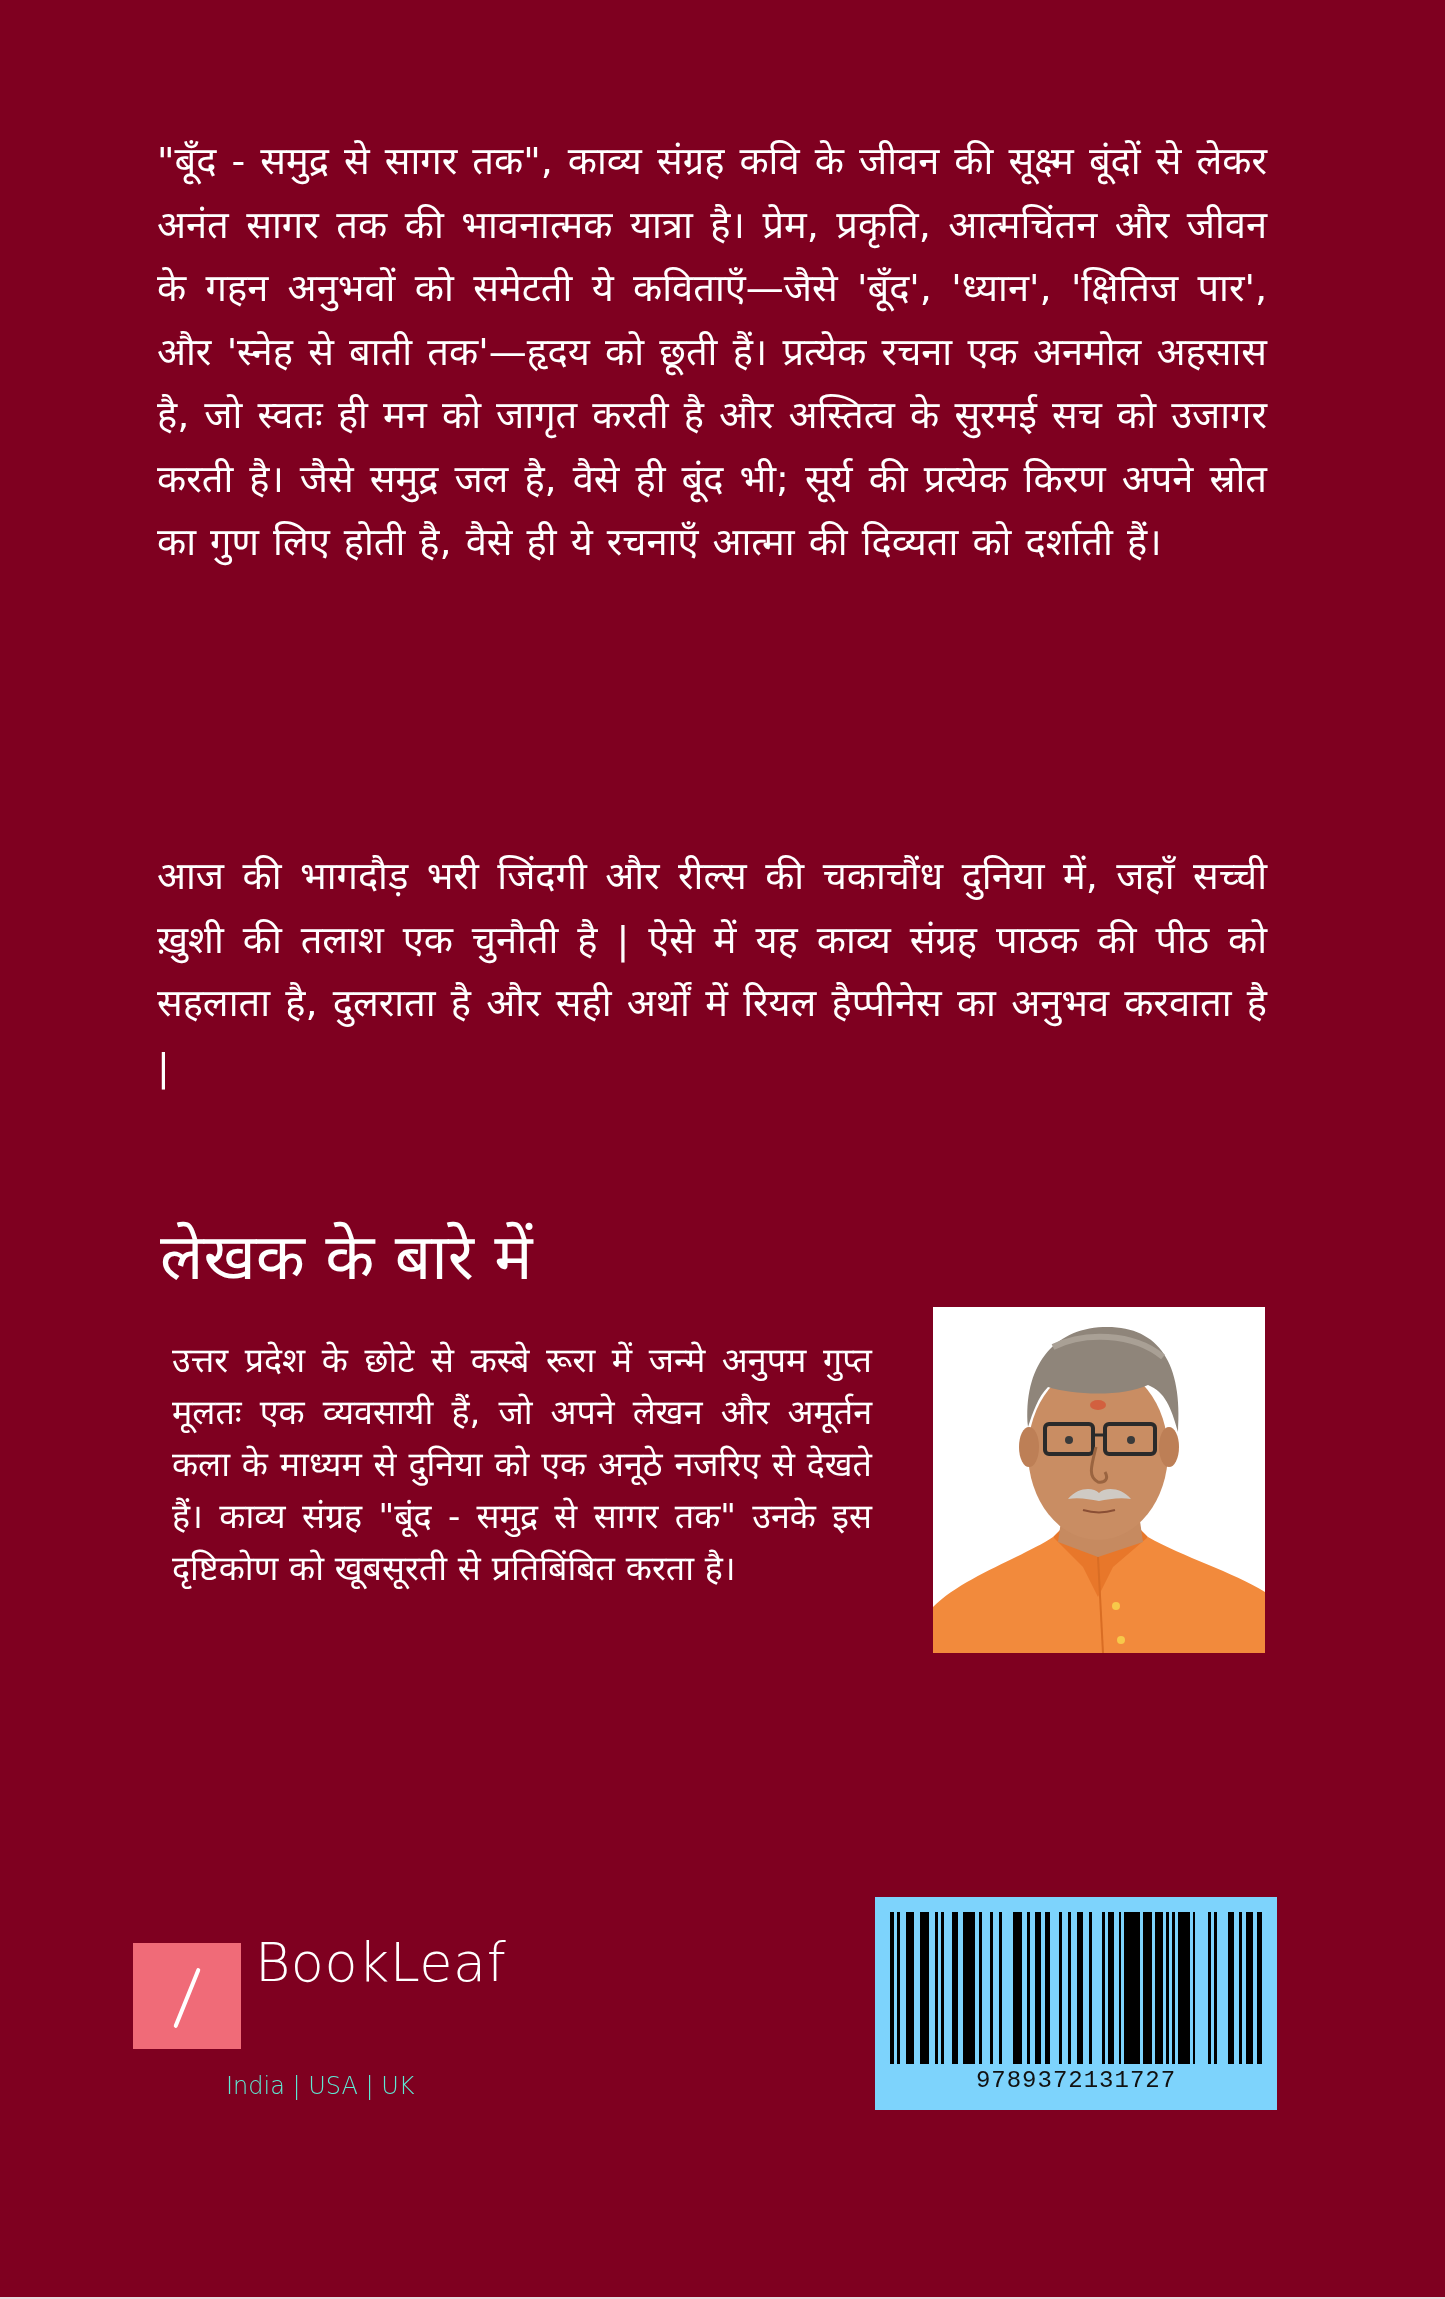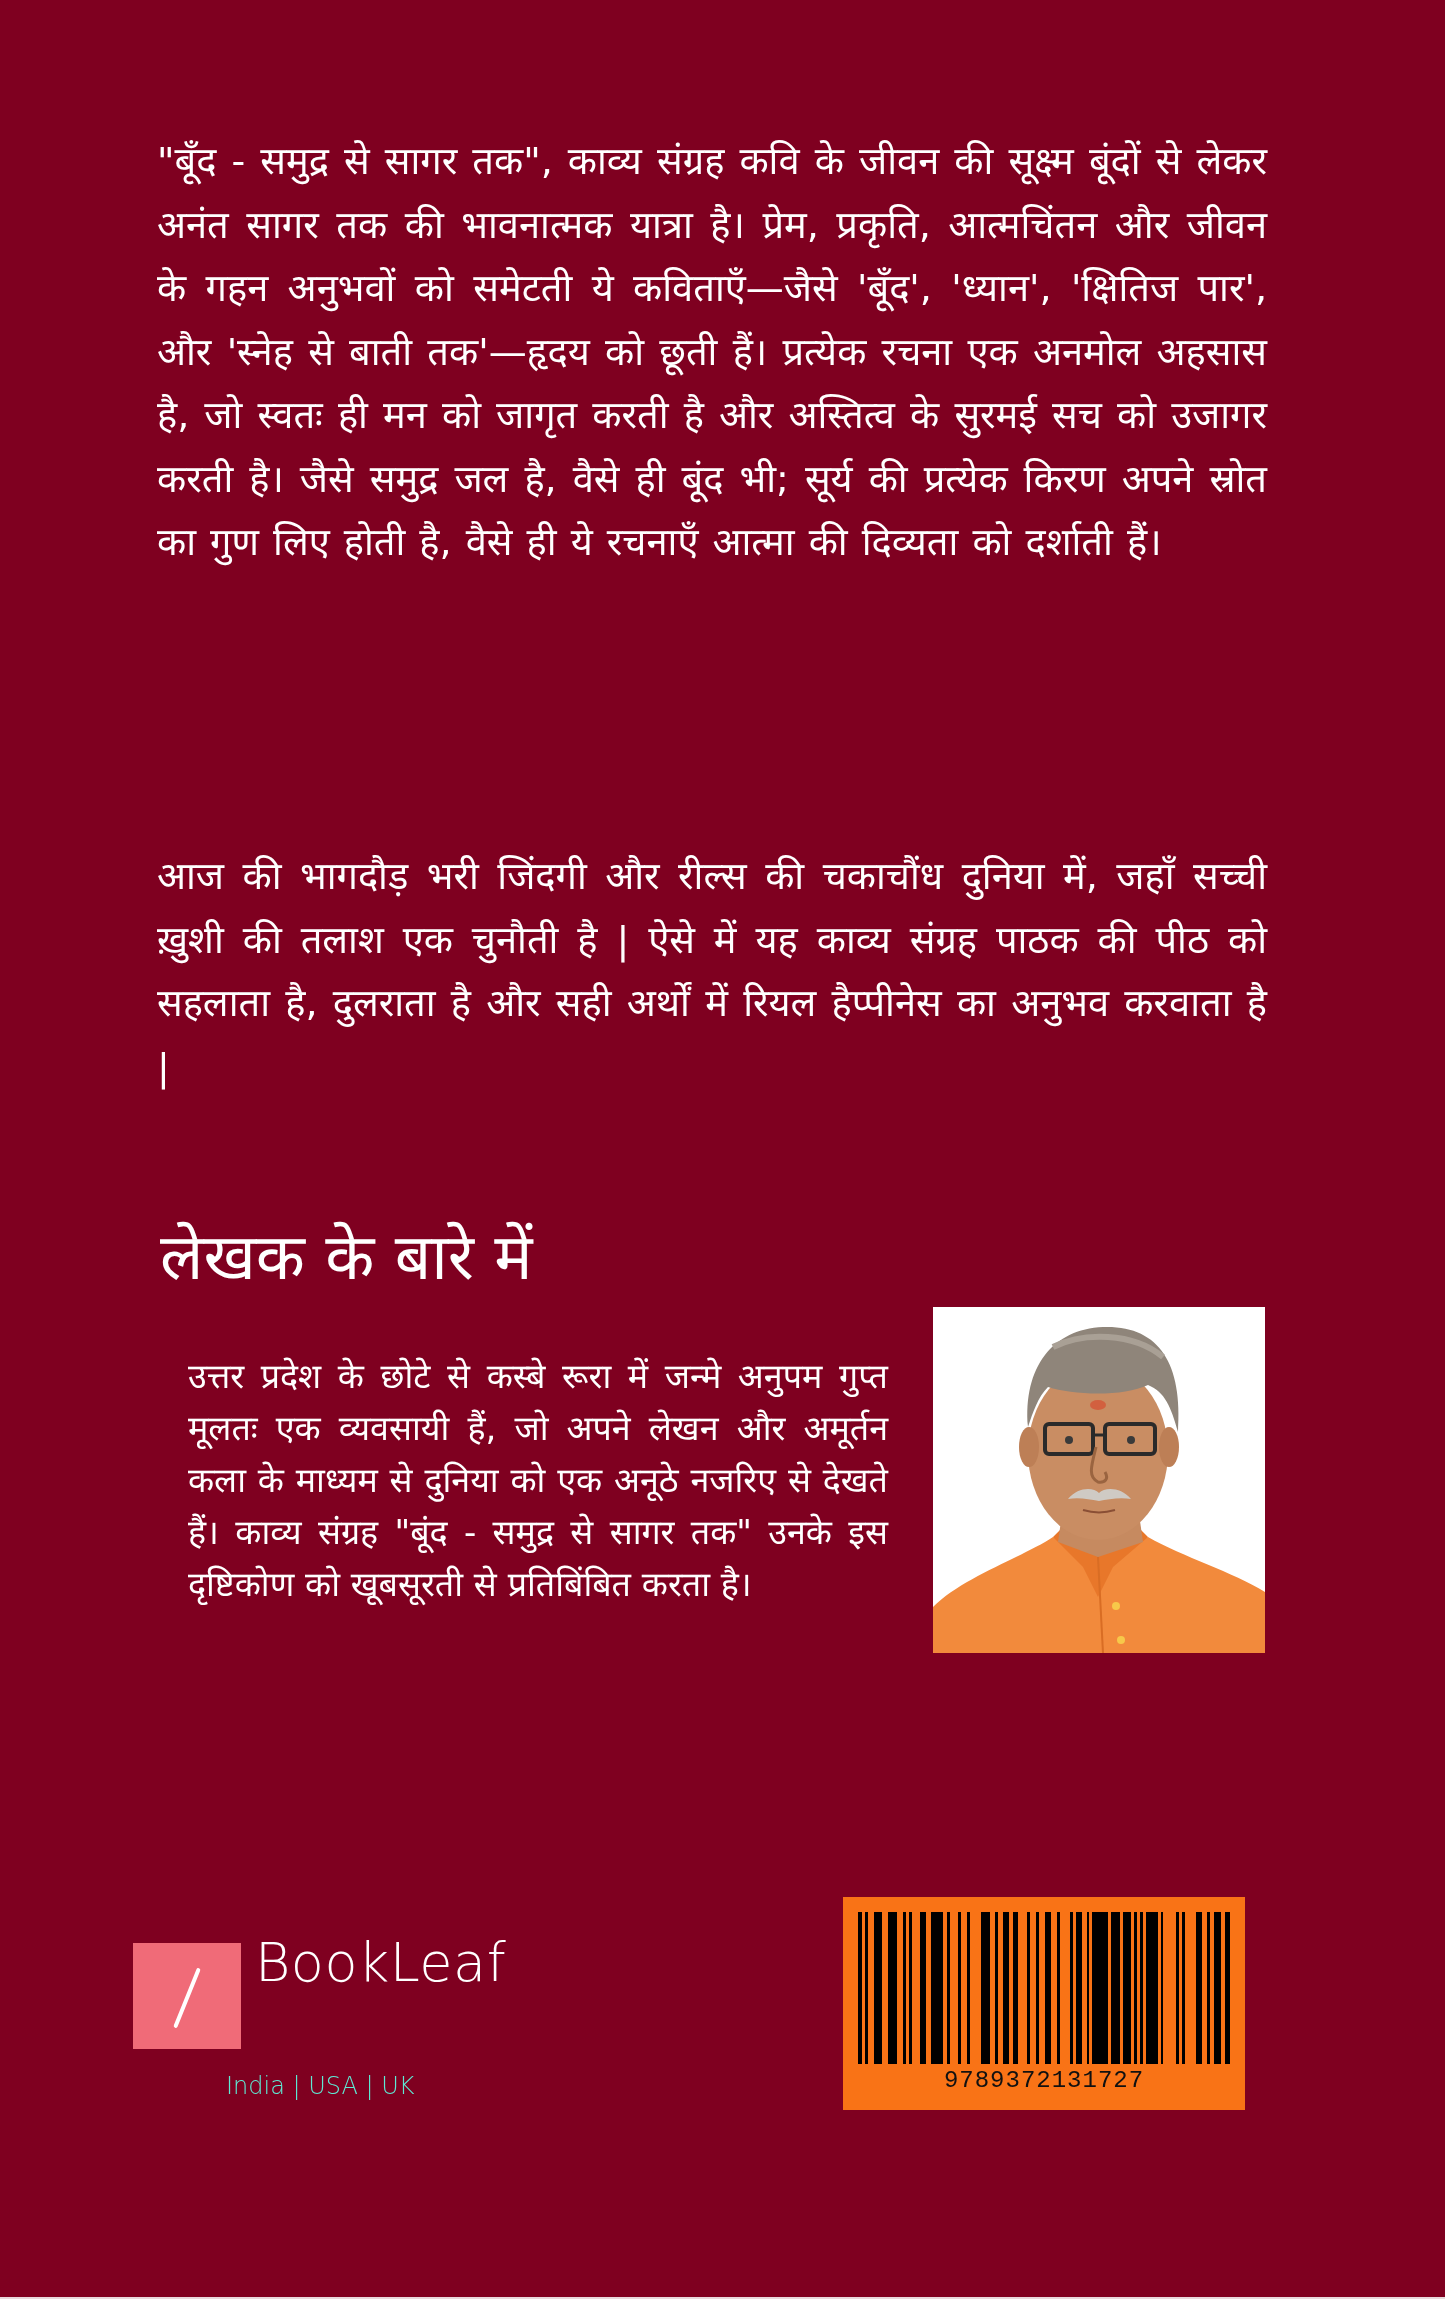--- a/index.html
+++ b/index.html
@@ -42,21 +42,21 @@
       margin: 0;
       font-size: 64px;
       line-height: 90px;
       font-weight: normal;
     }
     .bio {
       position: absolute;
       left: 172px;
       top: 1334px;
       width: 700px;
-      margin: 16px;
+      margin: 0;
       font-size: 34px;
       line-height: 52px;
       text-align: justify;
     }
     .photo {
       position: absolute;
       left: 933px;
       top: 1307px;
       width: 332px;
       height: 346px;
@@ -107,25 +107,25 @@
       top: 128px;
       font-size: 24px;
       line-height: 30px;
       white-space: nowrap;
       font-weight: lighter;
       color: #5eead4;
     }
 
     .barcode {
       position: absolute;
-      left: 843px;
+      left: 875px;
       top: 1897px;
       width: 402px;
       height: 213px;
-      background: #f97316;
+      background: #7dd3fc;
     }
     .barcode svg {
       position: absolute;
       left: 15px;
       top: 15px;
     }
     .isbn {
       position: absolute;
       left: 0;
       width: 100%;

